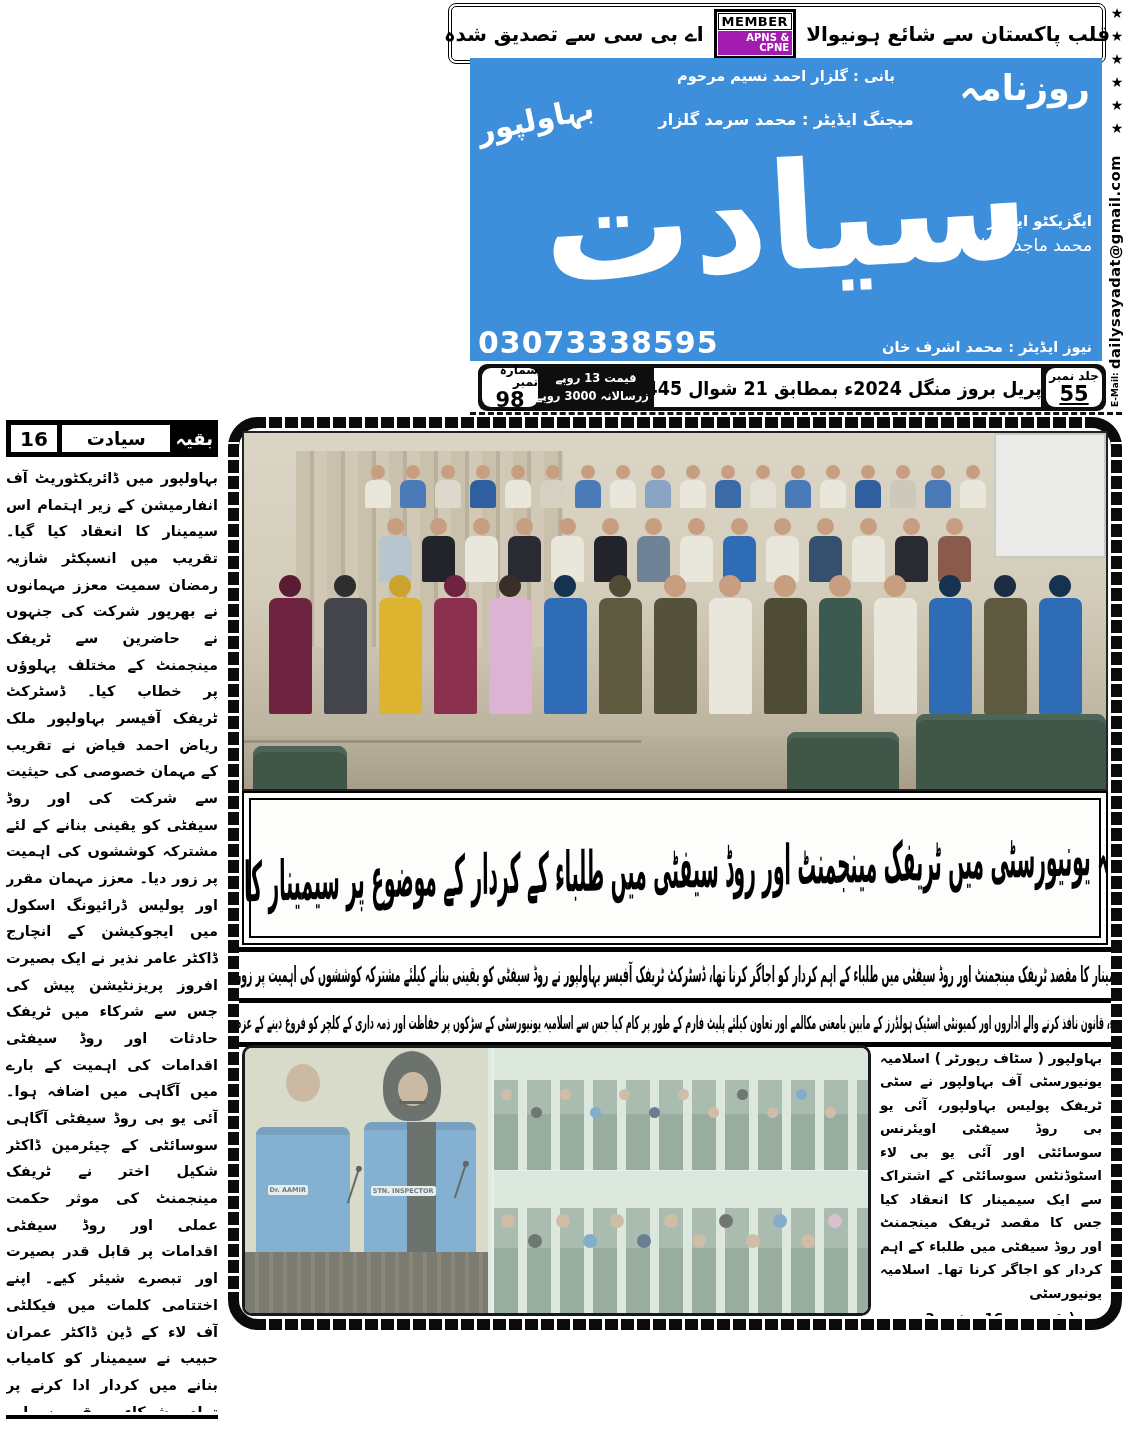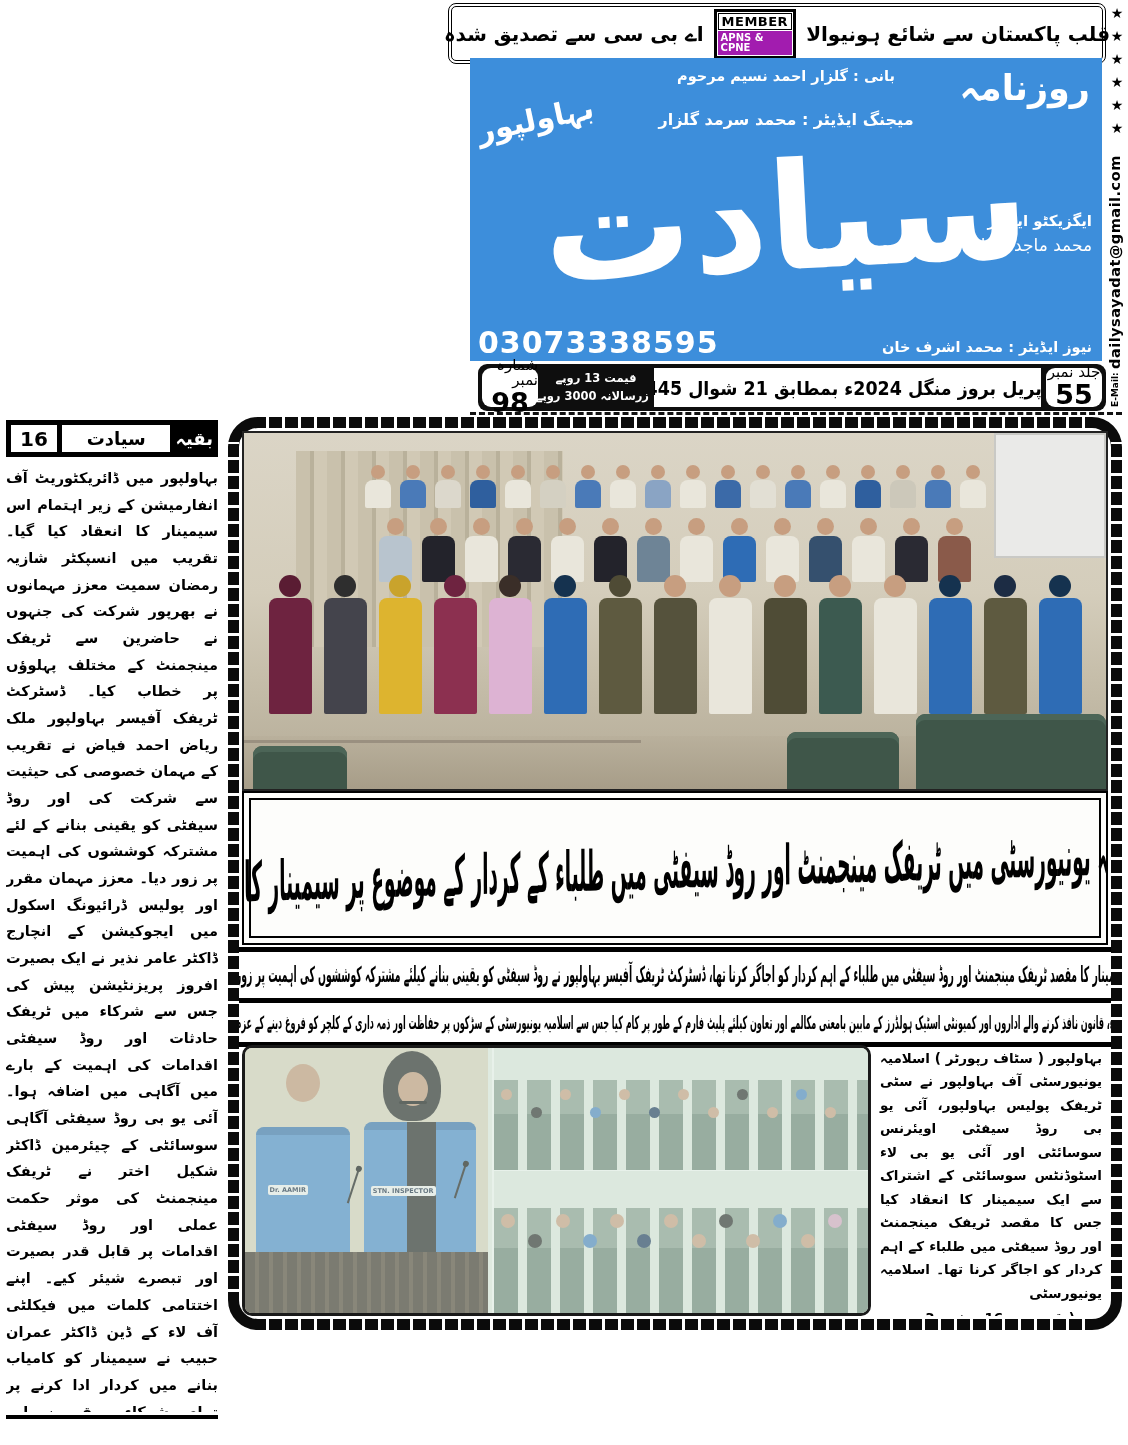--- a/index.html
+++ b/index.html
@@ -4,21 +4,21 @@
 <style>
   html,body{margin:0;padding:0;}
   body{width:1128px;height:1445px;position:relative;background:#fff;overflow:hidden;
        font-family:"DejaVu Sans","Liberation Sans",sans-serif;color:#000;}
   .abs{position:absolute;}
   .urdu{direction:rtl;unicode-bidi:plaintext;}
   
   .top-strip{left:448px;top:3px;width:650px;height:53px;border:4px double #000;border-radius:8px;
              display:flex;align-items:center;justify-content:center;gap:10px;direction:rtl;background:#fff;}
   .top-strip .txt{font-size:20px;font-weight:bold;white-space:nowrap;}
-  .member-badge{border:3px solid #000;background:#fff;text-align:left;line-height:1;padding:1px;direction:ltr;}
+  .member-badge{border:3px solid #000;background:#fff;text-align:right;line-height:1;padding:1px;direction:ltr;}
   .member-top{font-size:13px;font-weight:bold;letter-spacing:.5px;padding:1px 3px;border:1px solid #000;}
   .member-bot{font-size:10px;font-weight:bold;background:#a21caf;color:#fff;padding:2px 3px;margin-top:1px;}
   .stars-col{right:2px;top:2px;width:18px;font-size:14px;line-height:1.65;word-break:break-all;text-align:center;}
   
   .email-strip{right:0px;top:150px;height:262px;width:26px;display:flex;align-items:center;justify-content:center;
                writing-mode:vertical-rl;transform:rotate(180deg);gap:4px;}
   .email-label{font-size:9px;font-weight:bold;}
   .email-addr{font-size:14.5px;font-weight:bold;letter-spacing:.5px;}
   
   .masthead{left:470px;top:58px;width:632px;height:303px;background:#3d8edb;color:#fff;overflow:hidden;}
@@ -32,22 +32,22 @@
   .mh-exec .l1{font-size:15px;font-weight:bold;display:block;}
   .mh-exec .l2{font-size:17px;font-weight:normal;display:block;}
   .mh-news{right:10px;bottom:6px;font-size:14.5px;font-weight:bold;}
   .mh-chief{left:158px;bottom:5px;font-size:21px;font-weight:bold;}
   .mh-phone{left:8px;bottom:1px;font-size:30px;font-weight:bold;letter-spacing:1px;direction:ltr;}
   
   .dateline{left:478px;top:364px;width:628px;height:47px;background:#0e0e0e;border-radius:9px;
             display:flex;direction:rtl;align-items:center;padding:0 4px;gap:5px;box-sizing:border-box;}
   .badge{background:#fff;border-radius:9px;width:56px;height:39px;display:flex;flex-direction:column;
          align-items:center;justify-content:center;line-height:1.05;}
-  .badge .bl{font-size:15px;font-weight:normal;}
-  .badge .bv{font-size:27px;font-weight:bold;direction:ltr;}
+  .badge .bl{font-size:12px;font-weight:bold;}
+  .badge .bv{font-size:21px;font-weight:bold;direction:ltr;text-decoration:underline;}
   .date-box{flex:1;background:#fff;height:39px;display:flex;align-items:center;justify-content:center;overflow:hidden;}
   .date-box span{font-size:19px;font-weight:bold;white-space:nowrap;transform:scaleX(.92);}
   .price-col{width:106px;color:#fff;text-align:center;line-height:1.5;}
   .price-col div{font-size:11.5px;font-weight:bold;white-space:nowrap;}
   .dash-sep{left:470px;top:412px;width:652px;border-top:3px dashed #111;height:0;}
   
   .sidebar{left:6px;top:420px;width:212px;}
   .sb-head{height:37px;background:#000;display:flex;direction:rtl;align-items:center;padding:0 5px;gap:5px;}
   .sb-baqia{color:#fff;font-size:18px;font-weight:bold;}
   .sb-title-box{background:#fff;flex:1;height:27px;display:flex;align-items:center;justify-content:center;

